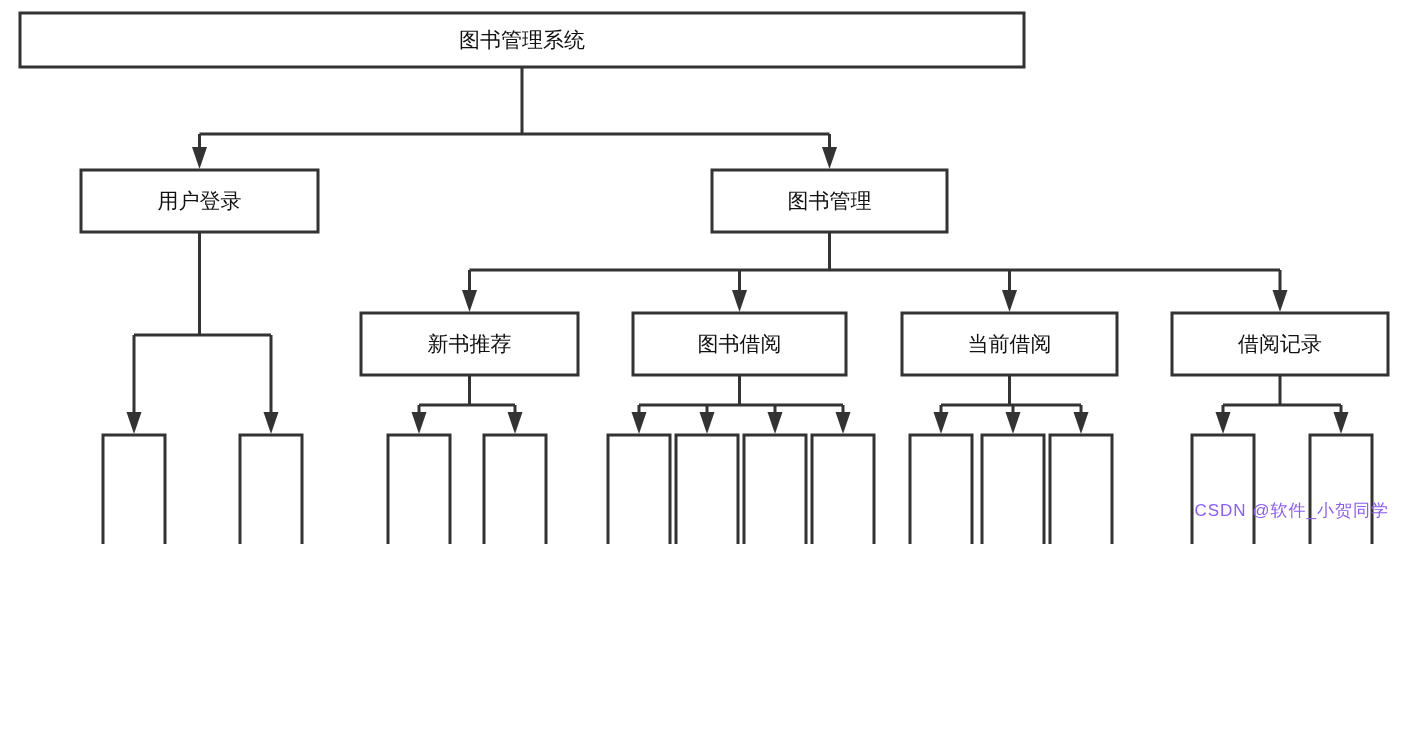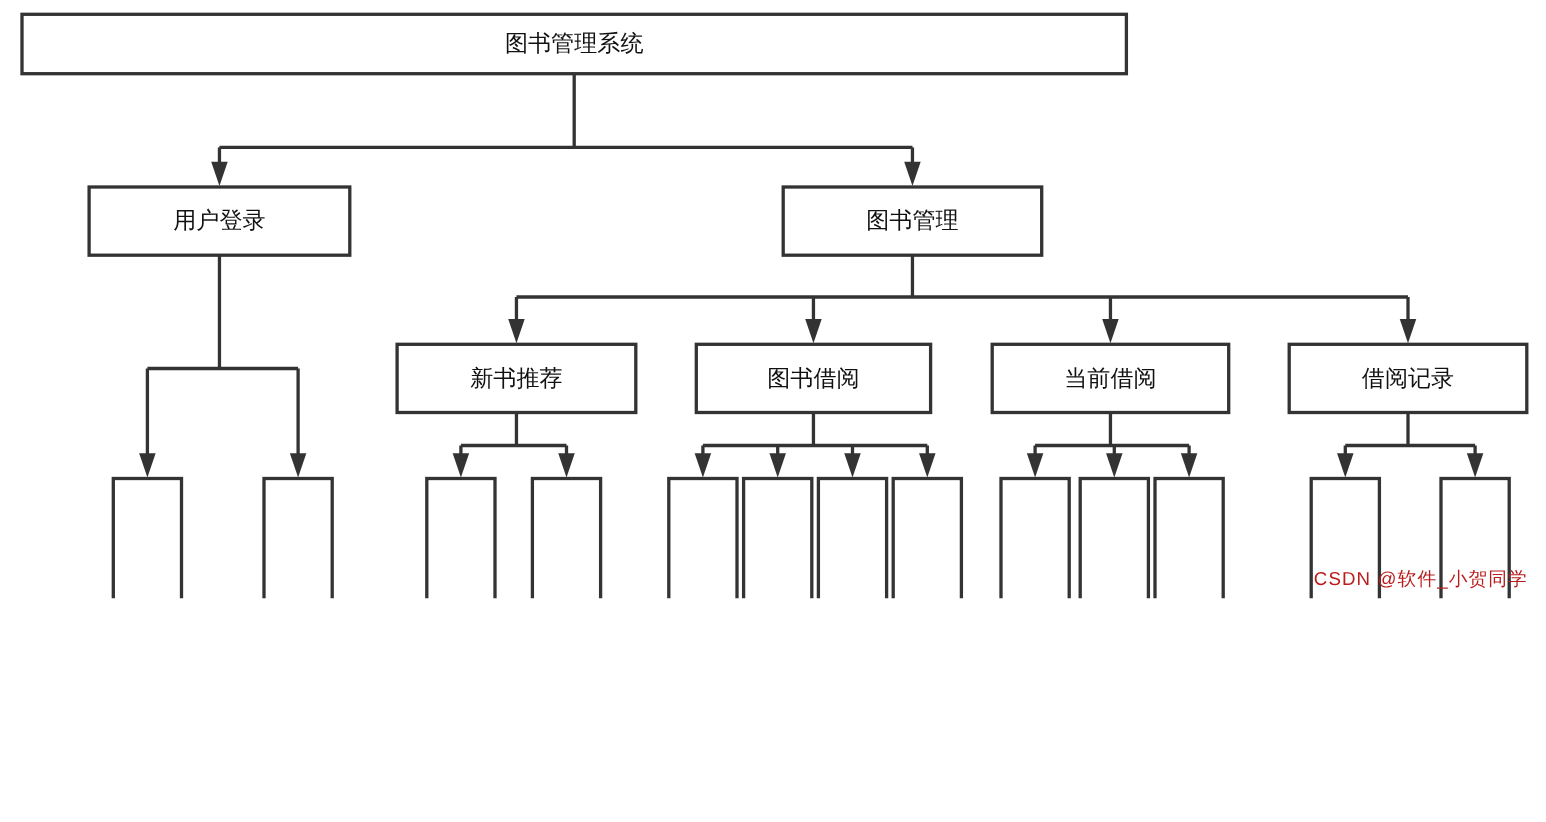--- a/index.html
+++ b/index.html
@@ -57,24 +57,24 @@
     letter-spacing: 2px;
     display: flex;
     align-items: center;
     justify-content: center;
     white-space: nowrap;
     pointer-events: none;
   }
   .watermark {
     position: absolute;
     right: 16px;
-    bottom: 6px;
+    bottom: 22px;
     font-family: "Liberation Sans", "DejaVu Sans", sans-serif;
     font-size: 17px;
-    color: #b91c1c;
+    color: #8b5cf6;
     letter-spacing: 1px;
     user-select: none;
   }
 </style>
 </head>
 <body>
 
 <div id="diagram-root">
   <svg id="tree-svg" viewBox="0 0 1405 747" xmlns="http://www.w3.org/2000/svg">
     <g id="edges-layer">

